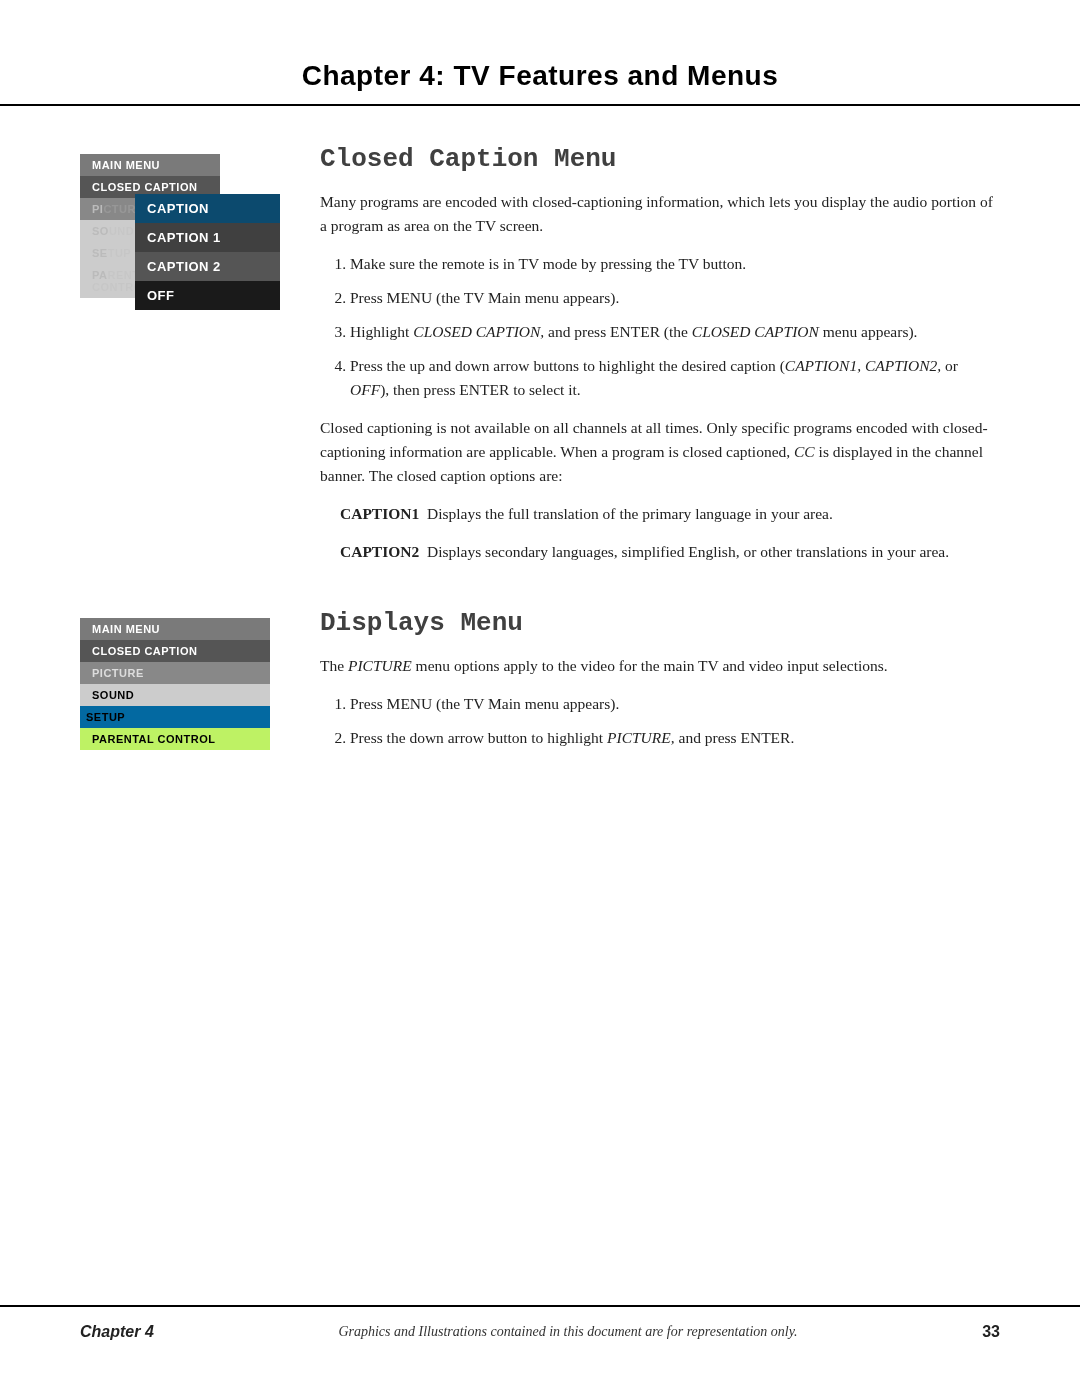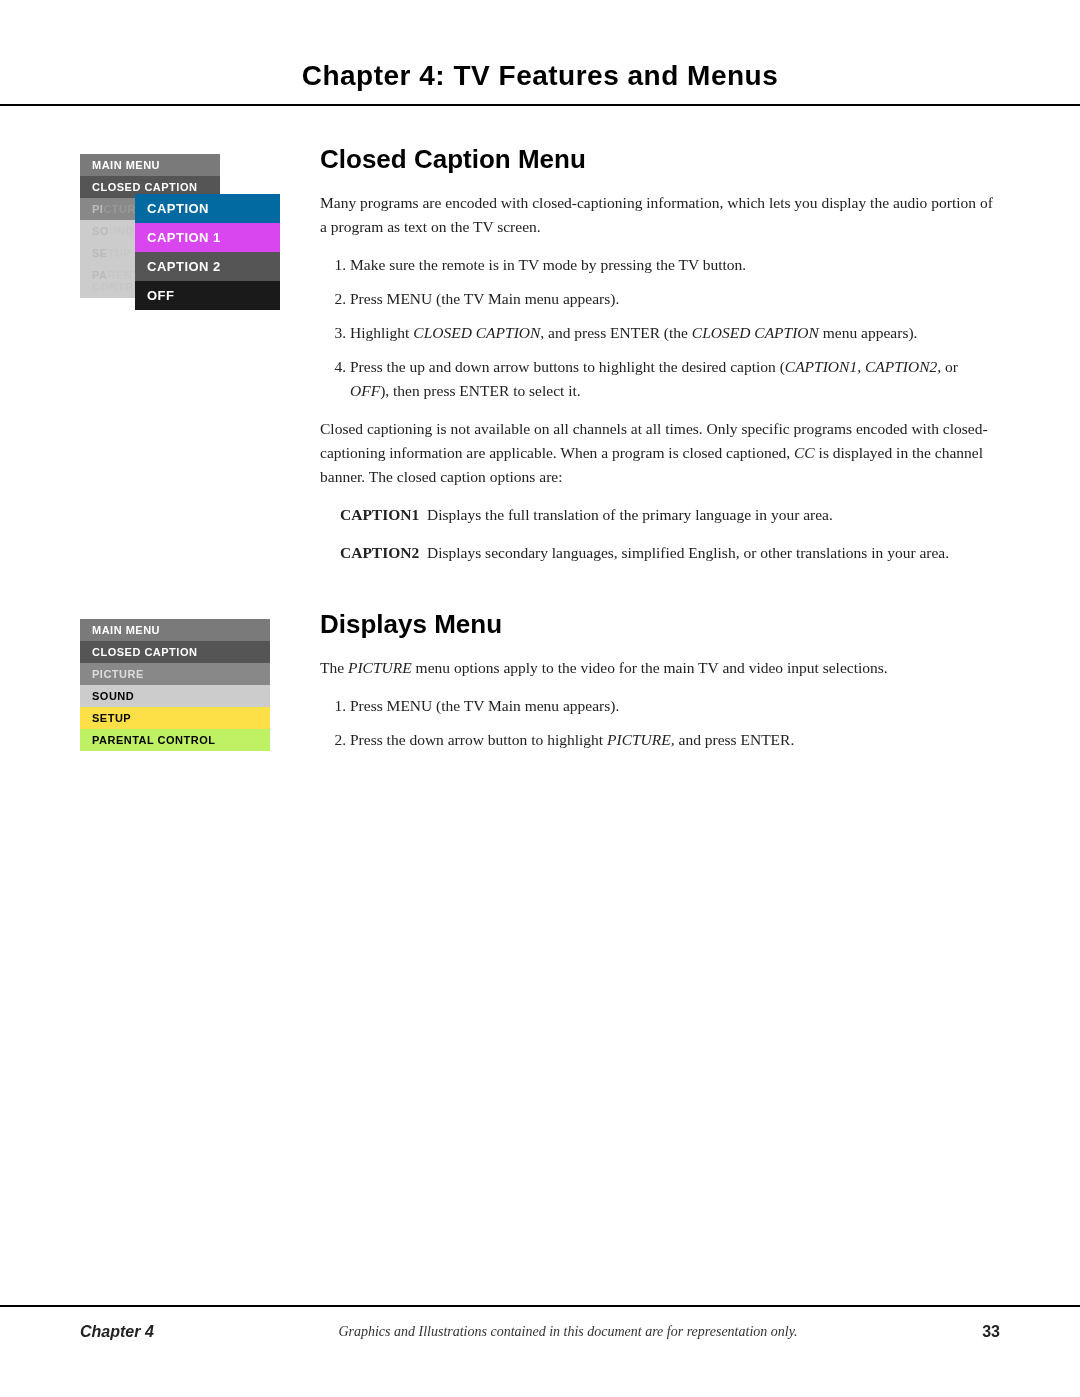--- a/index.html
+++ b/index.html
@@ -95,24 +95,24 @@
       text-transform: uppercase;
       font-size: 11px;
     }
 
     
     .section-text {
       flex: 1;
     }
 
     .section-heading {
-      font-family: Liberation Sans, sans-serif;
+      font-family: Liberation Mono, monospace;
       font-size: 26px;
       font-weight: bold;
-      color: #000000;
+      color: #404040;
       margin-bottom: 16px;
     }
 
     .section-text p {
       margin-bottom: 14px;
       line-height: 1.55;
       font-size: 15.5px;
     }
 
     .section-text ol {
@@ -191,26 +191,26 @@
     .overlay-row {
       padding: 7px 12px;
       font-family: Arial, sans-serif;
       font-weight: bold;
       font-size: 13px;
       letter-spacing: 0.5px;
       text-transform: uppercase;
     }
 
     .overlay-row.cap-highlight {
-      background: #0369a1;
+      background: #0c4a6e;
       color: #fff;
     }
 
     .overlay-row.cap1-highlight {
-      background: #d946ef;
+      background: #404040;
       color: #fff;
     }
 
     .overlay-row.cap2-highlight {
       background: #555;
       color: #fff;
     }
 
     .overlay-row.cap-off {
       background: #1a1a1a;
@@ -229,21 +229,21 @@
       font-size: 11px;
       font-weight: bold;
       letter-spacing: 0.5px;
       text-transform: uppercase;
     }
 
     .pm-main-menu { background: #7a7a7a; color: #fff; }
     .pm-closed-caption { background: #555; color: #fff; }
     .pm-picture { background: #888; color: #ddd; }
     .pm-sound { background: #ccc; color: #000; }
-    .pm-setup { background: #fde047; color: #000; }
+    .pm-setup { background: #0369a1; color: #000; padding-left: 6px; }
     .pm-parental { background: #bef264; color: #000; }
 
     em { font-style: italic; }
     strong { font-weight: bold; }
   </style>
 </head>
 <body>
 
 <div class="chapter-header">
   <h1 class="chapter-title">Chapter 4: TV Features and Menus</h1>
@@ -271,21 +271,21 @@
           <div class="overlay-row cap2-highlight">CAPTION 2</div>
           <div class="overlay-row cap-off">OFF</div>
         </div>
 
       </div>
     </div>
 
     <div class="section-text">
       <h2 class="section-heading">Closed Caption Menu</h2>
 
-      <p>Many programs are encoded with closed-captioning information, which lets you display the audio portion of a program as text on the TV screen.</p>
+      <p>Many programs are encoded with closed-captioning information, which lets you display the audio portion of a program as area on the TV screen.</p>
 
       <ol>
         <li><span>Make sure the remote is in TV mode by pressing the TV button.</span></li>
         <li><span>Press MENU (the TV Main menu appears).</span></li>
         <li>Highlight <em>CLOSED CAPTION,</em> and press ENTER (the <em>CLOSED CAPTION</em> menu appears).</li>
         <li>Press the up and down arrow buttons to highlight the desired caption (<em>CAPTION1, CAPTION2,</em> or <em>OFF</em>), then press ENTER to select it.</li>
       </ol>
 
       <p>Closed captioning is not available on all channels at all times. Only specific programs encoded with closed-captioning information are applicable. When a program is closed captioned, <em>CC</em> is displayed in the channel banner. The closed caption options are:</p>
 

